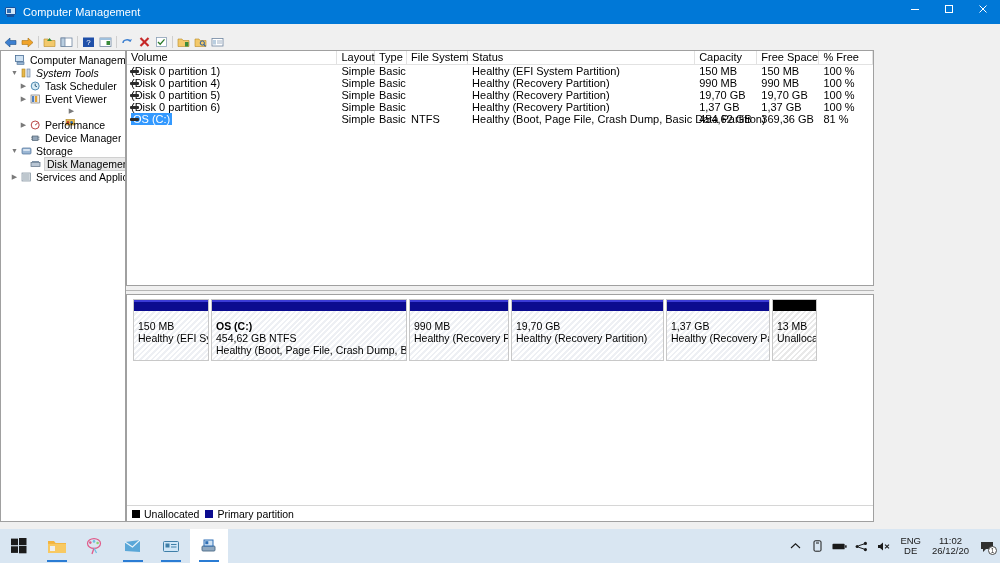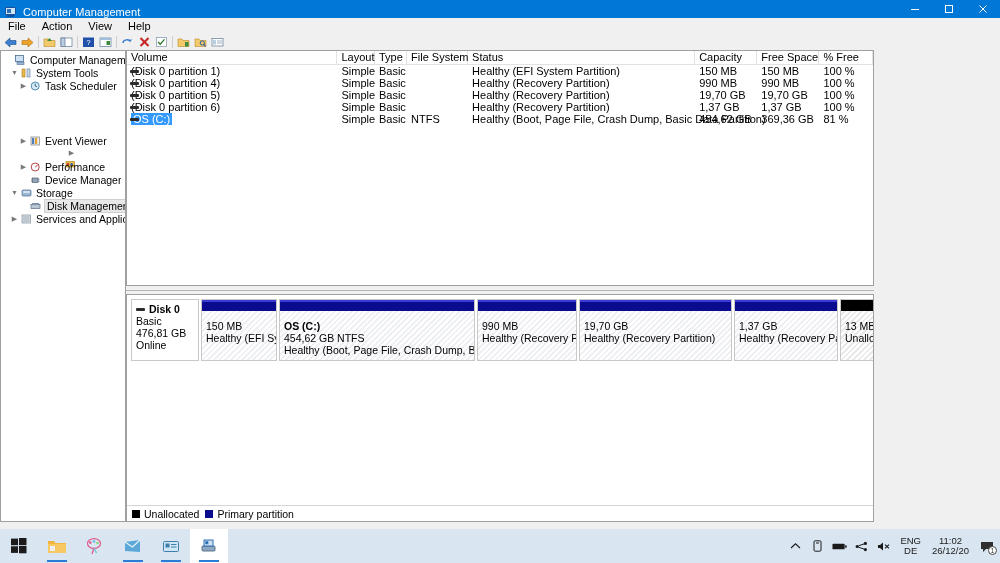--- a/index.html
+++ b/index.html
@@ -214,26 +214,20 @@
       </span>
       <span class="winbtn">
         <svg width="10" height="10" viewBox="0 0 10 10">
             <line x1="1.5" y1="1.5" x2="8.5" y2="8.5" stroke="#fff" stroke-width="1"></line>
             <line x1="8.5" y1="1.5" x2="1.5" y2="8.5" stroke="#fff" stroke-width="1"></line>
           </svg>
       </span>
     </span>
   </div>
 
-  <div class="menubar">
-    <span class="menuitem">File</span>
-    <span class="menuitem">Action</span>
-    <span class="menuitem">View</span>
-    <span class="menuitem">Help</span>
-  </div>
 
   <div class="toolbar">
     <span class="tbtn">
       <svg width="13" height="11" viewBox="0 0 13 11">
           <path d="M6 1 L1 5.5 L6 10 L6 7.5 L12 7.5 L12 3.5 L6 3.5 Z" fill="#3c7fd0" stroke="#1f4f85" stroke-width=".6"></path>
         </svg>
     </span>
     <span class="tbtn">
       <svg width="13" height="11" viewBox="0 0 13 11">
           <path d="M7 1 L12 5.5 L7 10 L7 7.5 L1 7.5 L1 3.5 L7 3.5 Z" fill="#f0a32a" stroke="#a8700f" stroke-width=".6"></path>
@@ -318,21 +312,21 @@
           <span class="exp"></span>
           <span class="ticon">
             <svg width="11" height="10" viewBox="0 0 11 10">
                 <rect x="0.5" y="0.5" width="8" height="6" fill="#cfe2f3" stroke="#4a6f96" stroke-width=".8"></rect>
                 <rect x="2" y="7" width="7" height="2.5" fill="#9bb7d4" stroke="#4a6f96" stroke-width=".6"></rect>
               </svg>
           </span>
           <span class="tlabel nowrap">Computer Management (Local)</span>
         </div>
 
-        <div class="tnode" style="padding-left:8px;">
+        <div class="tnode" style="padding-left:8px;font-style:italic;">
           <span class="exp">▼</span>
           <span class="ticon">
             <svg width="11" height="10" viewBox="0 0 11 10">
                 <rect x="1" y="1" width="3" height="8" fill="#e8b84b" stroke="#a8801f" stroke-width=".6"></rect>
                 <rect x="6" y="1" width="3" height="8" fill="#c9d6e4" stroke="#60789a" stroke-width=".6"></rect>
               </svg>
           </span>
           <span class="tlabel nowrap">System Tools</span>
         </div>
 
@@ -341,21 +335,21 @@
           <span class="ticon">
             <svg width="11" height="10" viewBox="0 0 11 10">
                 <circle cx="5.2" cy="5" r="4" fill="#d9edf7" stroke="#3f7fa8" stroke-width=".9"></circle>
                 <line x1="5.2" y1="5" x2="5.2" y2="2.6" stroke="#1f4f6e" stroke-width=".9"></line>
                 <line x1="5.2" y1="5" x2="7" y2="5.8" stroke="#1f4f6e" stroke-width=".9"></line>
               </svg>
           </span>
           <span class="tlabel nowrap">Task Scheduler</span>
         </div>
 
-        <div class="tnode" style="padding-left:17px;margin-top:42px;">
+        <div class="tnode" style="padding-left:17px;">
           <span class="exp">▶</span>
           <span class="ticon">
             <svg width="11" height="10" viewBox="0 0 11 10">
                 <rect x="1" y="1" width="8.5" height="8" fill="#f0f0f0" stroke="#7a7a7a" stroke-width=".7"></rect>
                 <rect x="2" y="2" width="2.2" height="6" fill="#4f7fbf"></rect>
                 <rect x="5" y="2" width="2.2" height="6" fill="#e0a12f"></rect>
               </svg>
           </span>
           <span class="tlabel nowrap">Event Viewer</span>
         </div>
@@ -515,29 +509,20 @@
           </tbody>
         </table>
       </div>
 
       <div class="splitter">
           <div class="line"></div>
         </div>
 
       <div class="diskpane">
         <div class="diskrow">
-          <div class="diskinfo">
-            <div class="dtitle">
-              <span class="dbar"></span>
-              <span>Disk 0</span>
-            </div>
-            <div>Basic</div>
-            <div>476,81 GB</div>
-            <div>Online</div>
-          </div>
 
           <div class="partbar">
             <div class="part" style="width:76px">
               <div class="cap"></div>
               <div class="pbody">
                 <div>150 MB</div>
                 <div>Healthy (EFI System</div>
               </div>
             </div>
 

